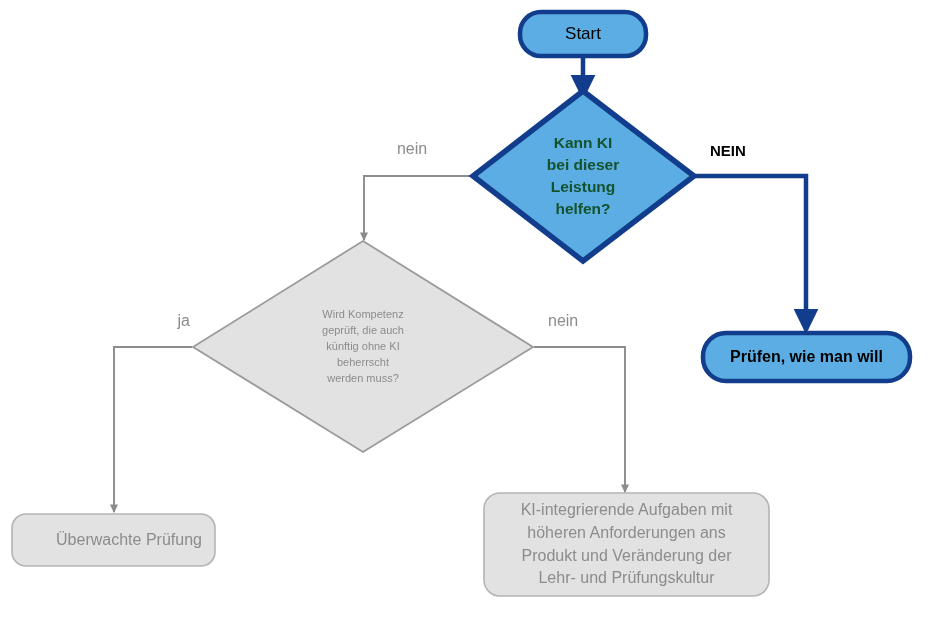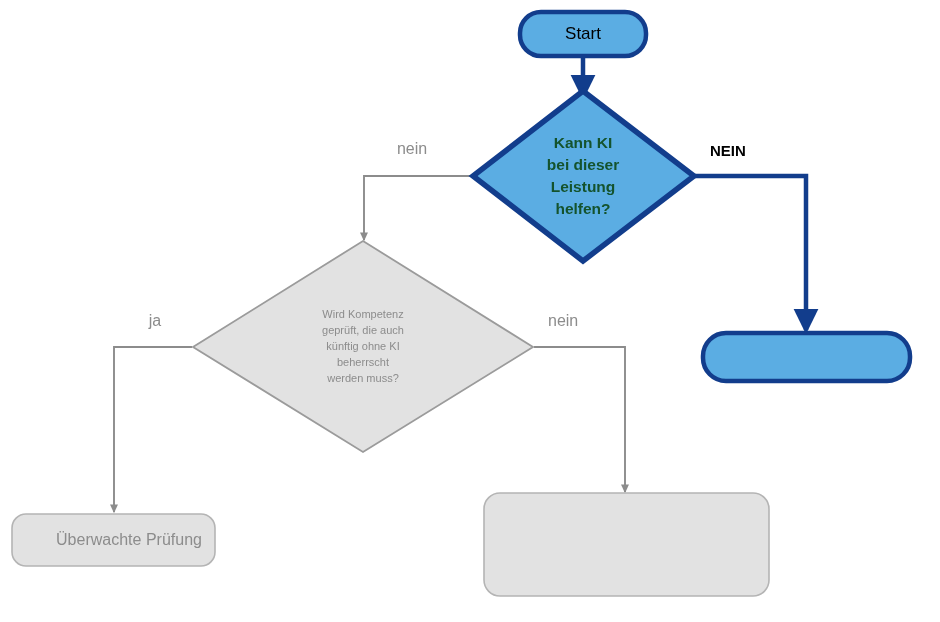--- a/index.html
+++ b/index.html
@@ -121,25 +121,30 @@
 bei dieser
 Leistung
 helfen?</div>
 
   <div class="node-label lbl-decision-gray" style="left:243px; top:272px; width:240px; height:150px;">Wird Kompetenz
 geprüft, die auch
 künftig ohne KI
 beherrscht
 werden muss?</div>
 
+  <div class="node-label lbl-terminal-blue" style="left:703px; top:333px; width:207px; height:48px;">Prüfen, wie man will</div>
 
   <div class="node-label lbl-terminal-gray" style="left:12px; top:514px; width:234px; height:52px;">Überwachte Prüfung</div>
 
+  <div class="node-label lbl-terminal-gray" style="left:484px; top:493px; width:285px; height:103px;">KI-integrierende Aufgaben mit
+höheren Anforderungen ans
+Produkt und Veränderung der
+Lehr- und Prüfungskultur</div>
 
   <div class="edge-label gray" style="left:366px; top:140px; width:92px;">nein</div>
 
   <div class="edge-label bold-black" style="left:710px; top:142px; width:92px; text-align:left;">NEIN</div>
 
-  <div class="edge-label gray" style="left:120px; top:312px; width:70px; text-align:center;">ja</div>
+  <div class="edge-label gray" style="left:120px; top:312px; width:70px; text-align:right;">ja</div>
 
   <div class="edge-label gray" style="left:548px; top:312px; width:80px; text-align:left;">nein</div>
 
 </div>
 
 </body></html>

